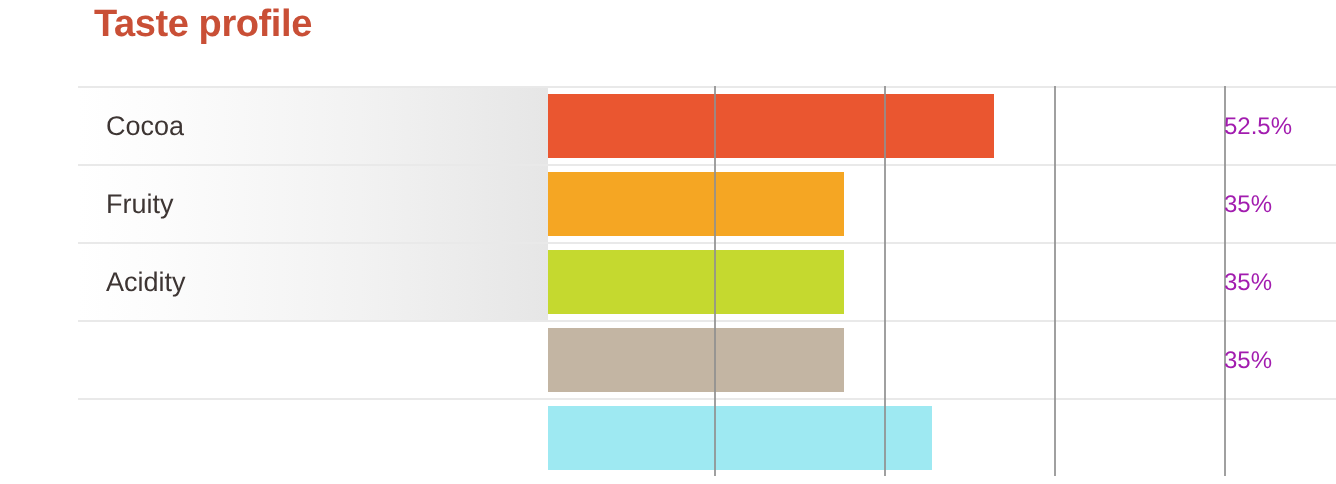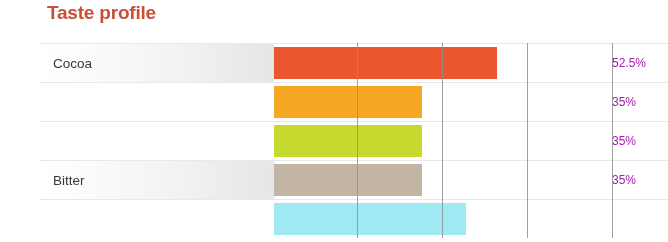--- a/index.html
+++ b/index.html
@@ -153,39 +153,42 @@
         <span class="label-text">Cocoa</span>
       </div>
       <div class="bar-track">
         <div class="bar" style="width: 223px; background: rgb(234, 86, 48);"></div>
       </div>
       <span class="value-text">52.5%</span>
     </div>
 
     <div class="row">
       <div class="row-sep"></div>
+      <div class="label-cell">
+        <span class="label-text">Fruity</span>
+      </div>
       <div class="bar-track">
         <div class="bar" style="width: 148px; background: rgb(245, 166, 35);"></div>
       </div>
       <span class="value-text">35%</span>
     </div>
 
     <div class="row">
       <div class="row-sep"></div>
+      <div class="label-cell">
+        <span class="label-text">Acidity</span>
+      </div>
       <div class="bar-track">
         <div class="bar" style="width: 148px; background: rgb(197, 217, 47);"></div>
       </div>
       <span class="value-text">35%</span>
     </div>
 
     <div class="row">
       <div class="row-sep"></div>
-      <div class="label-cell">
-        <span class="label-text">Bitter</span>
-      </div>
       <div class="bar-track">
         <div class="bar" style="width: 148px; background: rgb(195, 181, 163);"></div>
       </div>
       <span class="value-text">35%</span>
     </div>
 
     <div class="row">
       <div class="row-sep"></div>
       <div class="bar-track">
         <div class="bar" style="width: 192px; background: rgb(158, 233, 242);"></div>

